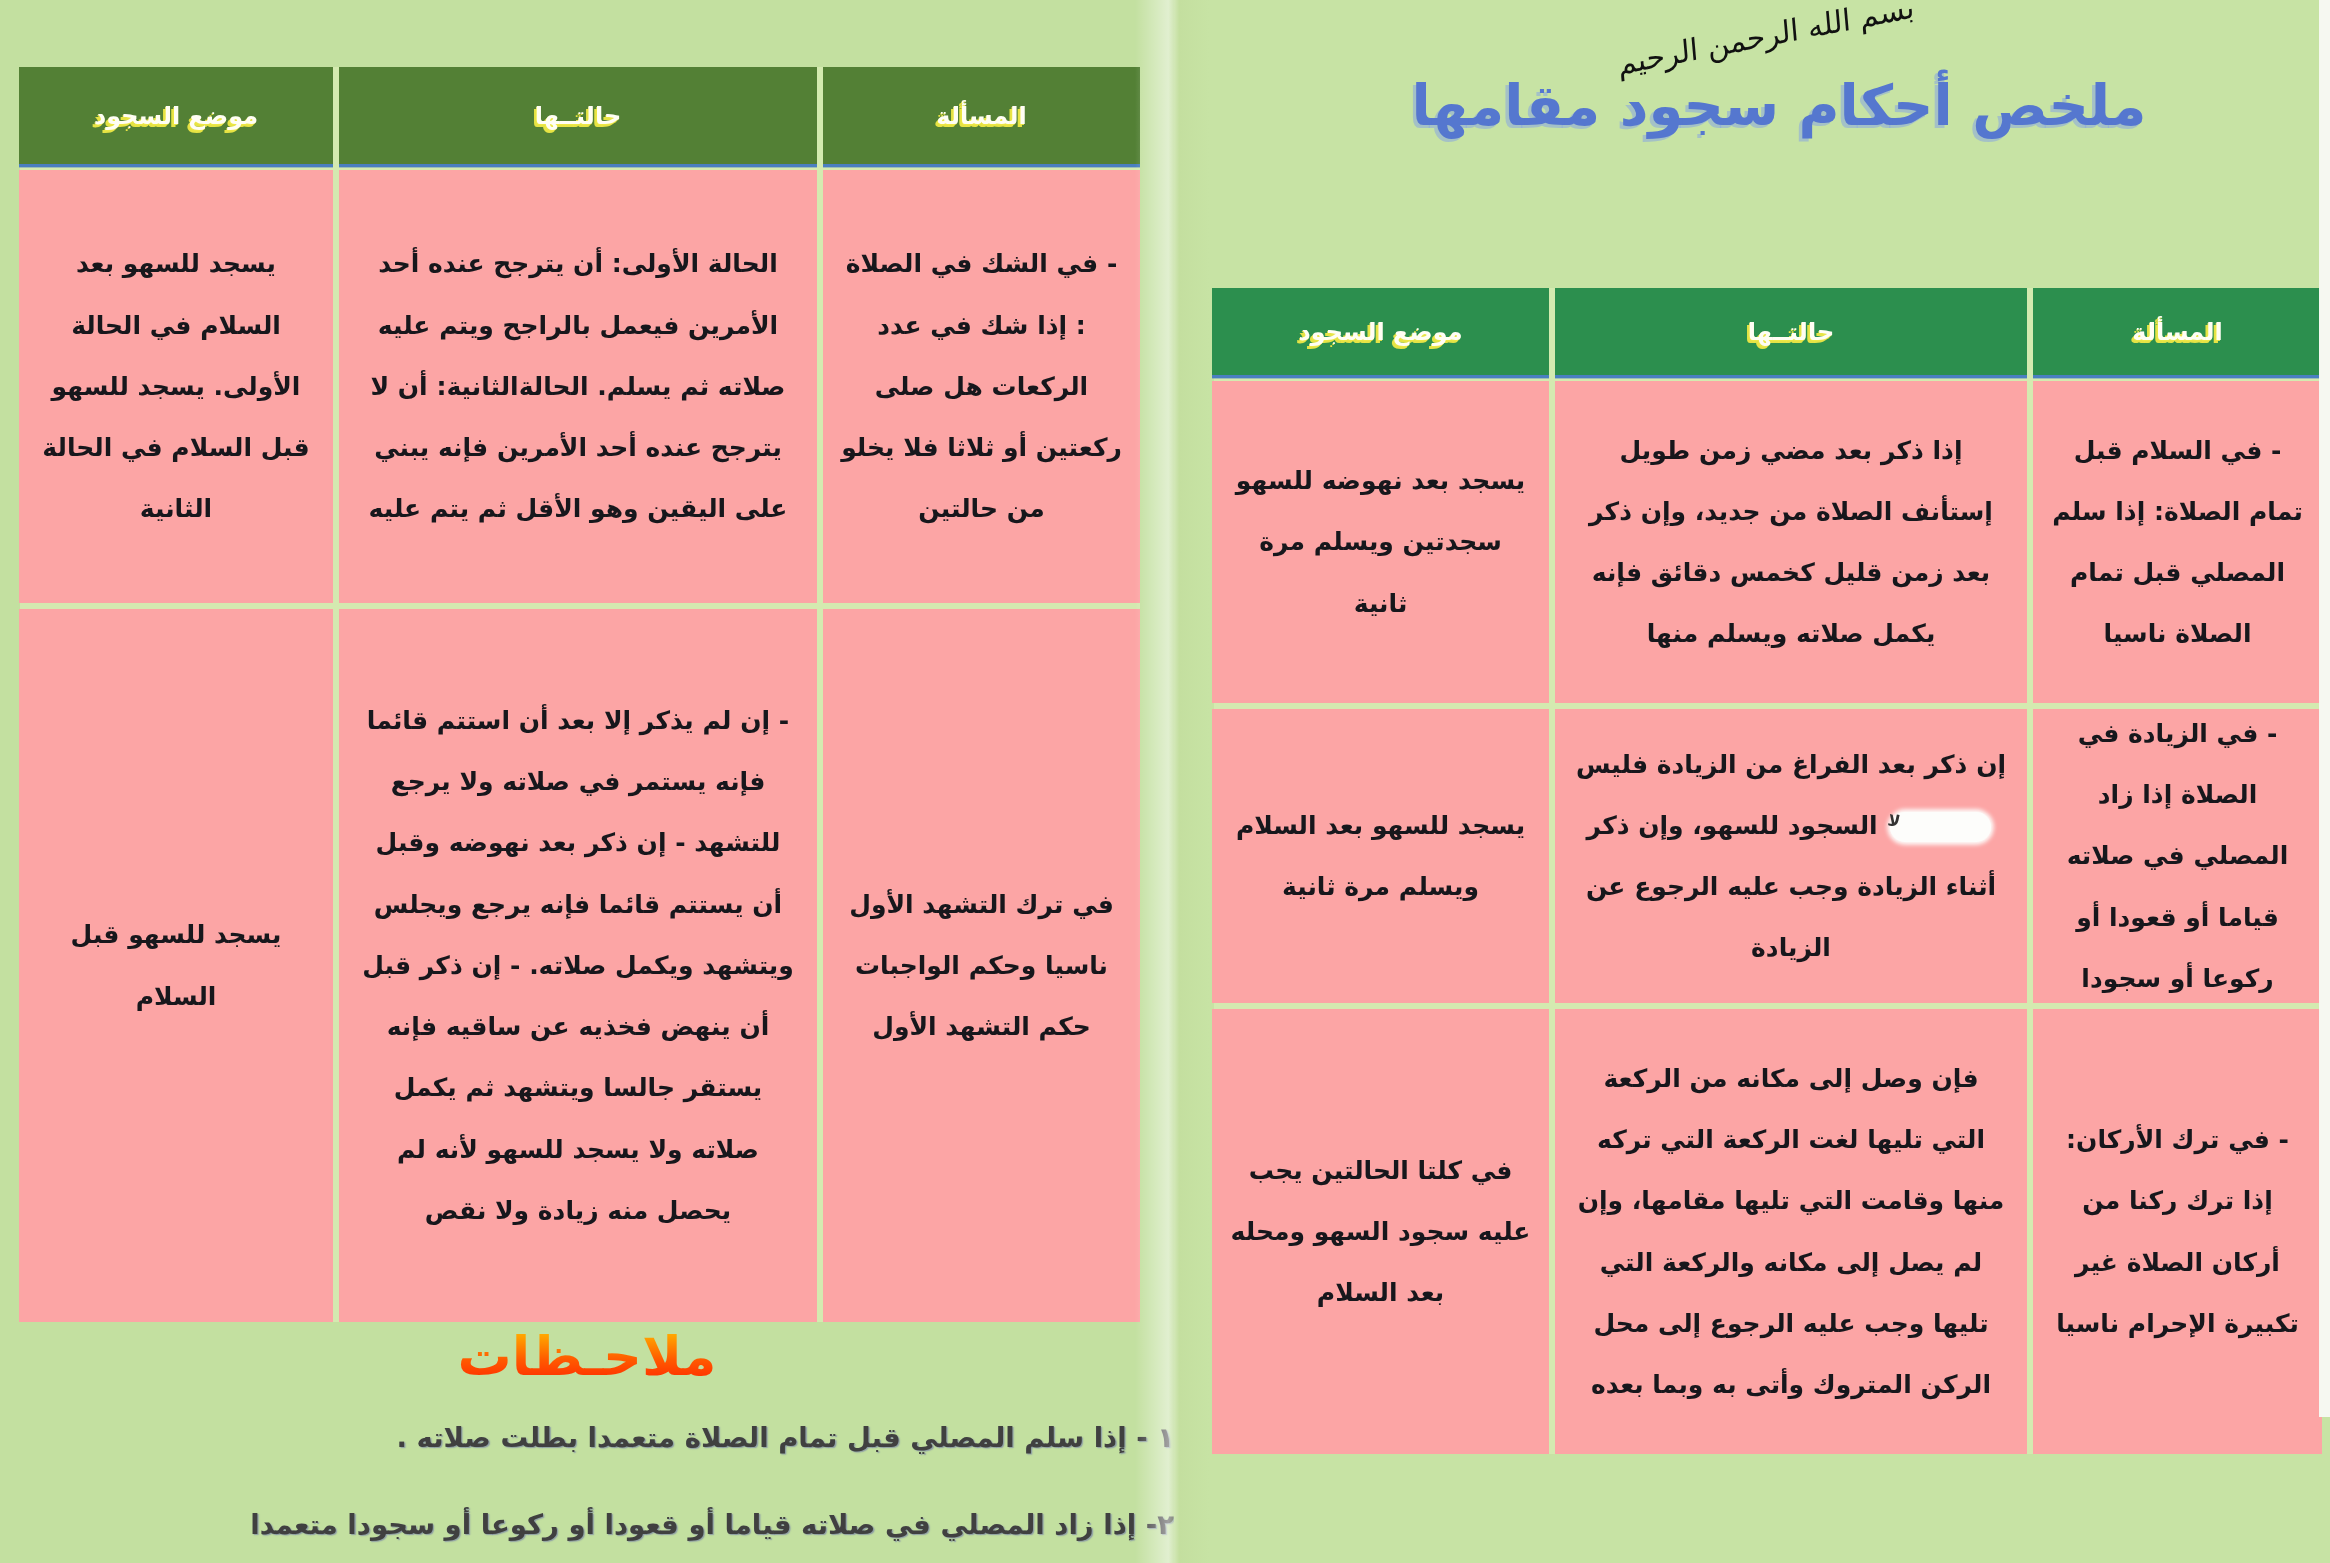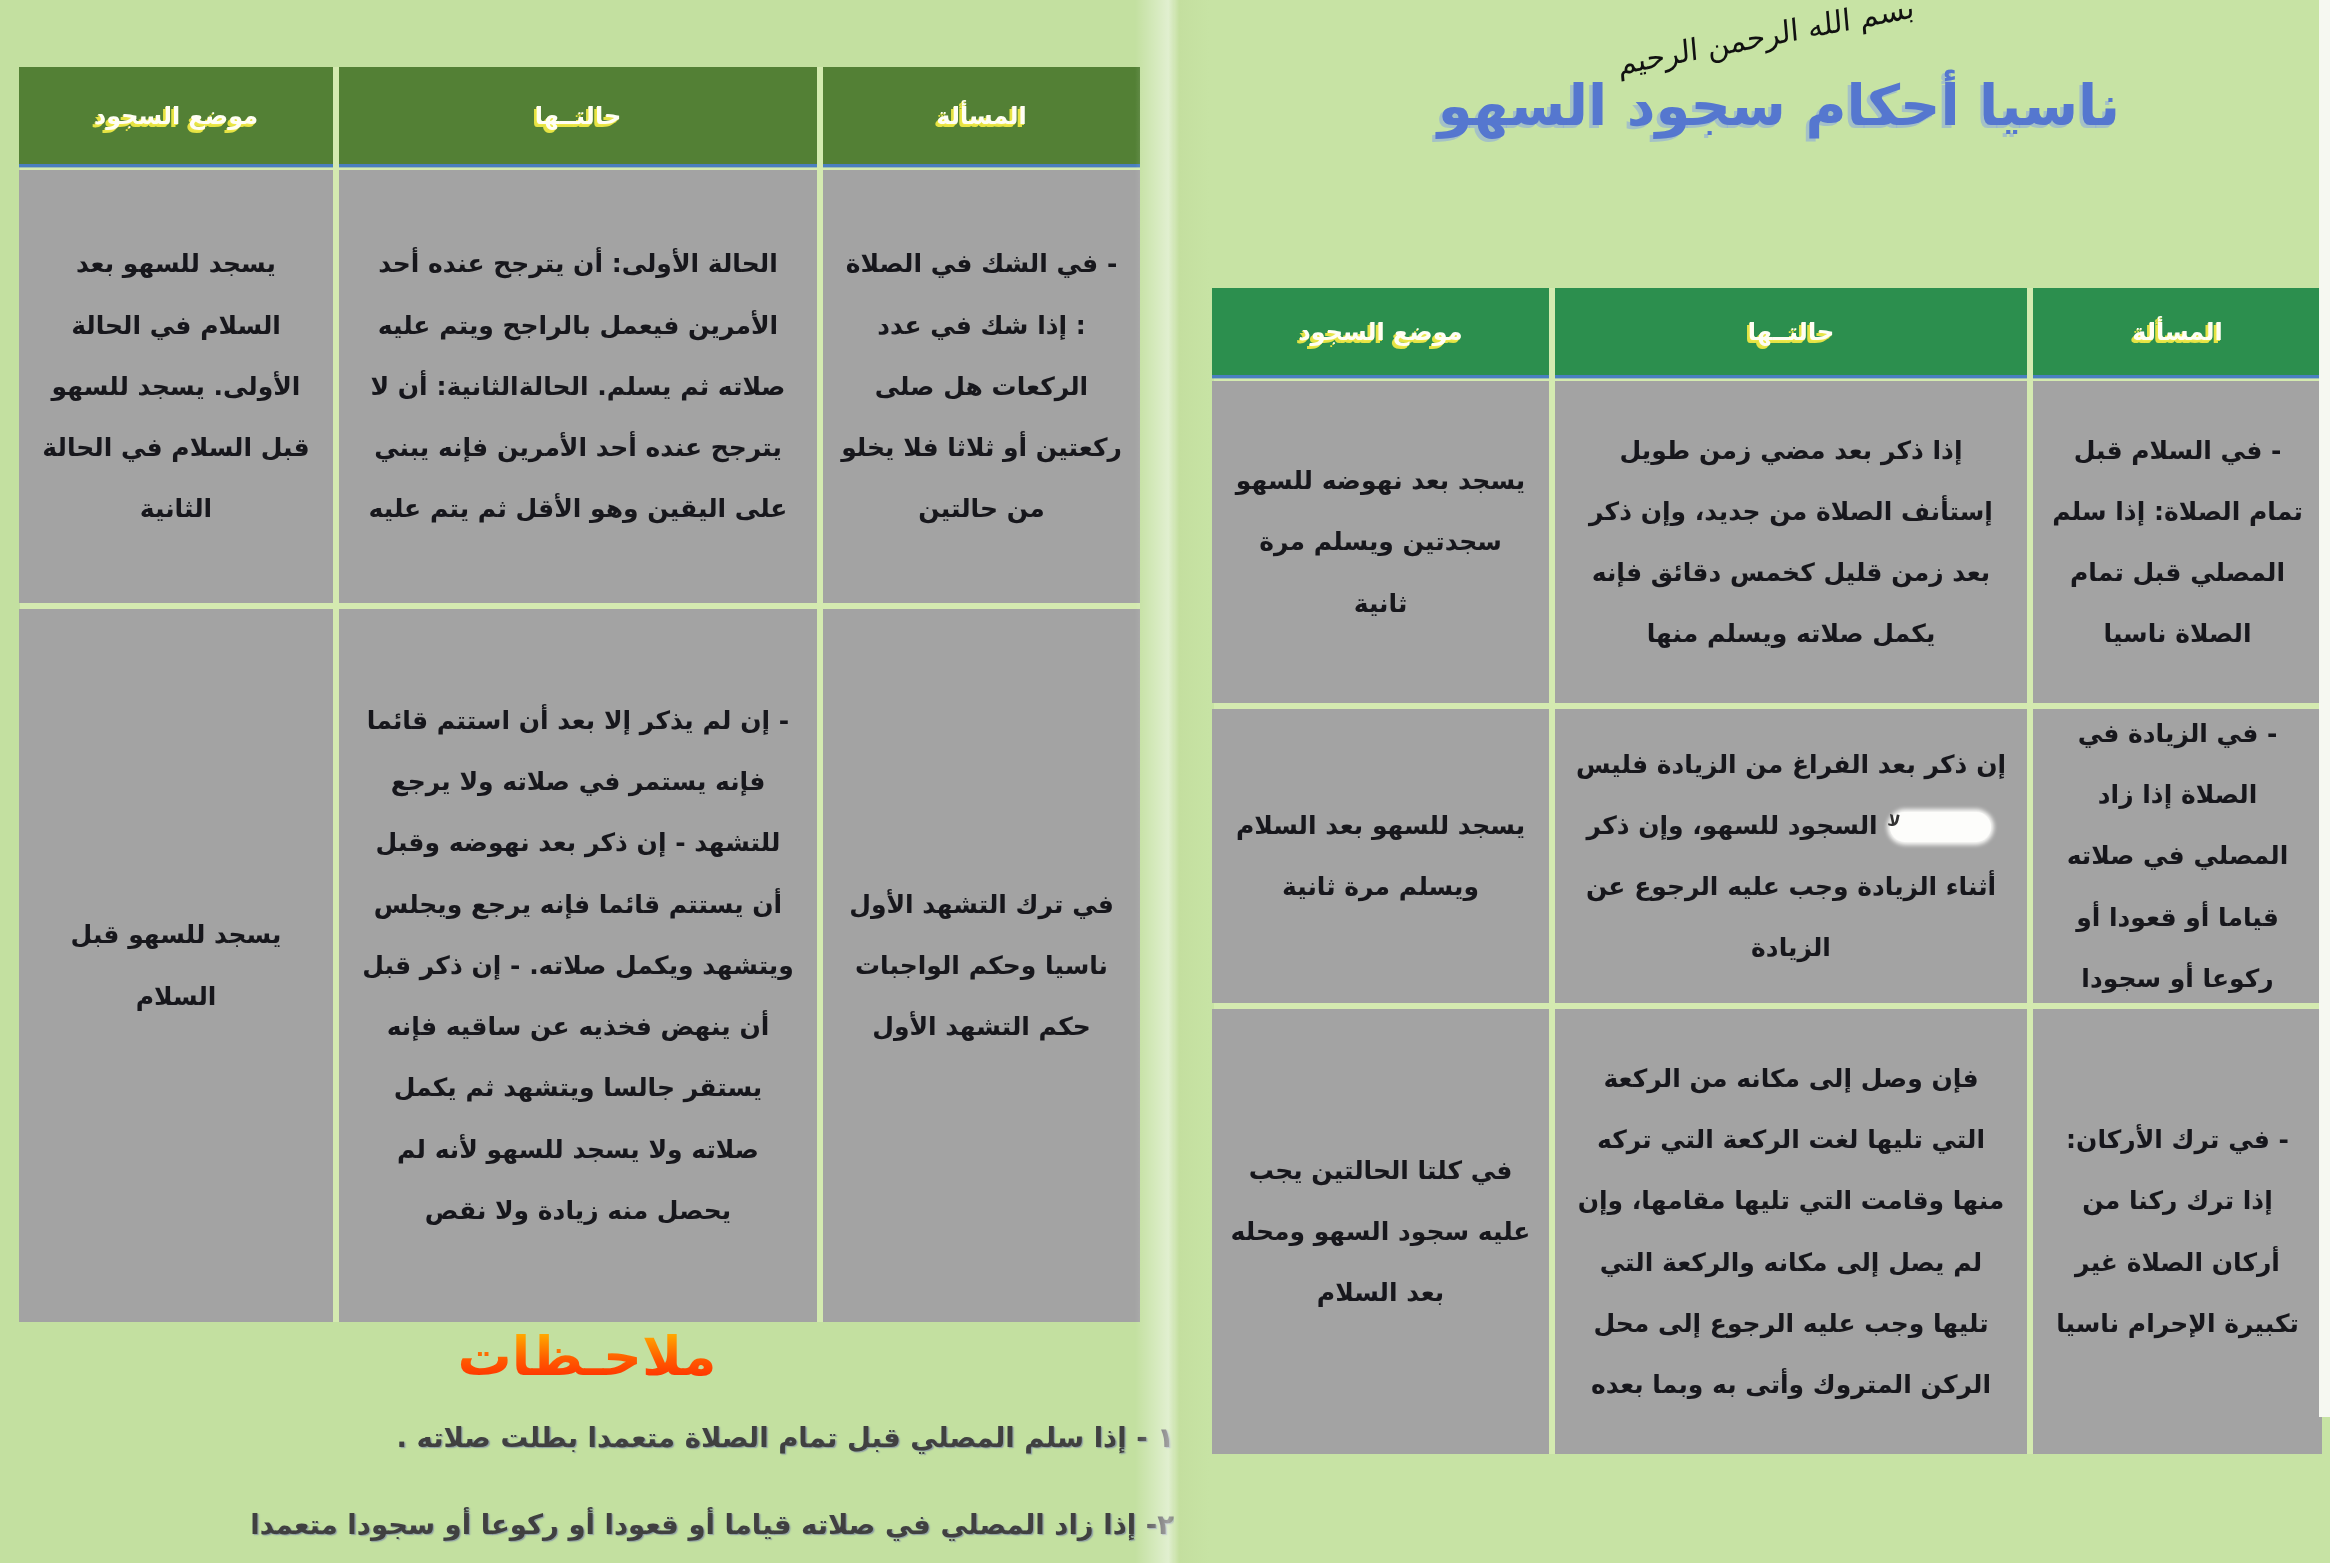--- a/index.html
+++ b/index.html
@@ -48,21 +48,21 @@
   }
   .hcell{
     display:flex;align-items:center;justify-content:center;
     font-size:24px;font-weight:bold;color:#fffef4;
     text-shadow:-2.7px 2.7px 0 rgba(238,232,70,.95), -0.7px 0.7px 0 rgba(238,232,70,.9);
     box-shadow:0 3.4px 0 #4a7fc1;
   }
   #rtable .hcell{background:#2c8f4e;}
   #ltable .hcell{background:#538035;}
   .cell{
-    background:#a3a3a3;display:flex;align-items:center;
+    background:#fca5a5;display:flex;align-items:center;
     padding:12px 17.5px;box-sizing:border-box;
     font-size:25px;font-weight:bold;color:#17171c;
     text-align:center;line-height:2.45;
   }
   .cell .inner{width:100%;}
   .whiteout{
     display:inline-block;width:101px;height:30px;background:#fdfdfb;
     border-radius:15px;vertical-align:middle;position:relative;margin:0 4px;
     box-shadow:0 0 4px 2.7px #fdfdfb;
   }
@@ -120,21 +120,21 @@
     </div>
   </div>
 
   <div class="notes-heading">ملاحـظات</div>
   <div class="note-line" id="note-1">١ - إذا سلم المصلي قبل تمام الصلاة متعمدا بطلت صلاته .</div>
   <div class="note-line" id="note-2">٢- إذا زاد المصلي في صلاته قياما أو قعودا أو ركوعا أو سجودا متعمدا</div>
 </div>
 
 <div class="page" id="page-right">
   <div class="bismillah">بسم الله الرحمن الرحيم</div>
-  <div class="main-title">ناسيا أحكام سجود السهو</div>
+  <div class="main-title">ملخص أحكام سجود مقامها</div>
 
   <div class="ftable" id="rtable">
     <div class="hcell">المسألة</div>
     <div class="hcell">حالتــها</div>
     <div class="hcell">موضع السجود</div>
 
     <div class="cell">
       <div class="inner">- في السلام قبل تمام الصلاة: إذا سلم المصلي قبل تمام الصلاة ناسيا</div>
     </div>
     <div class="cell">

